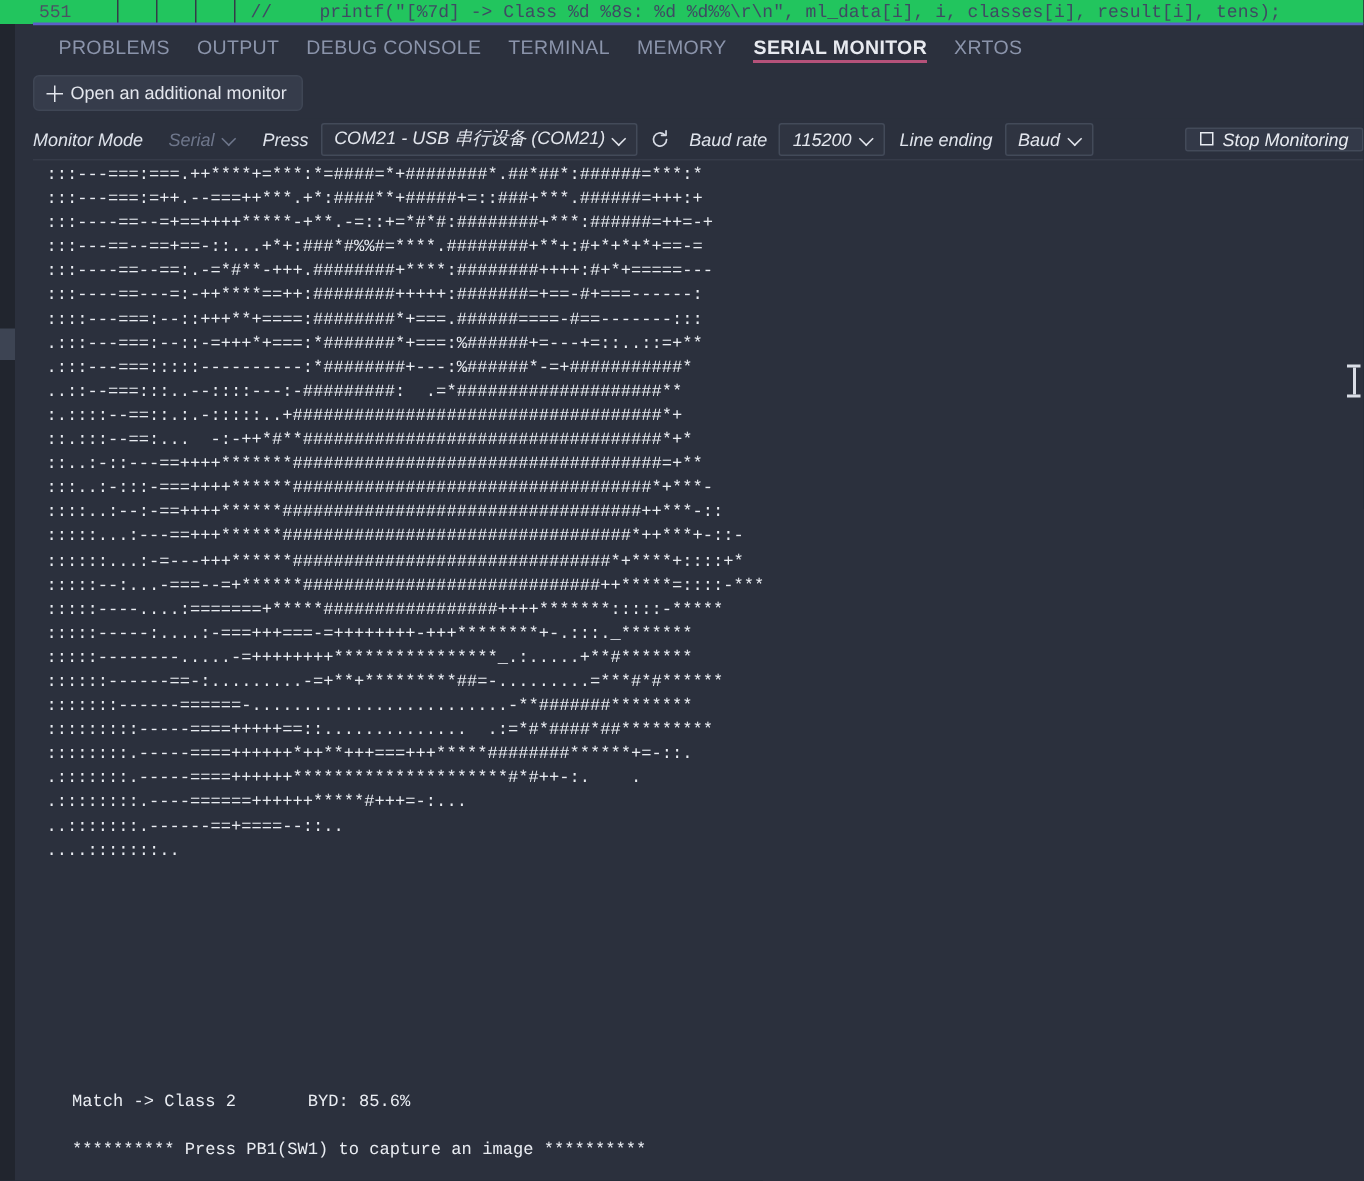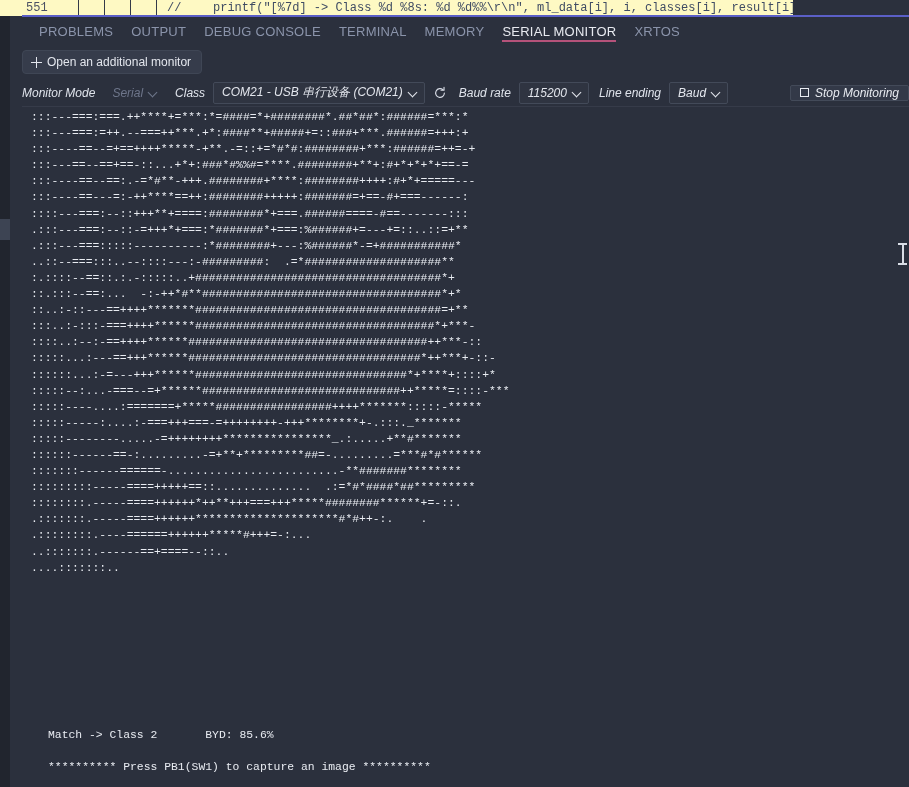--- a/index.html
+++ b/index.html
@@ -7,22 +7,22 @@
     width: 909px; height: 787px;
     background: #252b37;
     font-family: "Liberation Sans", sans-serif;
     overflow: hidden;
   }
 
   #app { position: relative; width: 909px; height: 787px; background: #2b303d; }
 
   
   .editor-strip {
-    position: absolute; top: 0; left: 0; width: 793px; height: 16px;
-    background: #fef9c3; overflow: hidden;
+    position: absolute; top: 0; left: 0; width: 909px; height: 16px;
+    background: #22c55e; overflow: hidden;
   }
   .editor-strip .gutter-num {
     position: absolute; left: 26px; top: 1px;
     font-family: "Liberation Mono", monospace; font-size: 12px;
     color: #4b5163; white-space: pre;
   }
   .editor-strip .ind { position: absolute; top: 0; width: 1px; height: 16px; background: #343a48; }
   .editor-strip .code {
     position: absolute; left: 167px; top: 1px;
     font-family: "Liberation Mono", monospace; font-size: 12px;
@@ -55,21 +55,21 @@
     padding-left: 8px;
   }
   .tab {
     position: relative;
     display: flex; align-items: center;
     padding: 0 9px;
     font-size: 13px; letter-spacing: 0.25px;
     color: #8b94ab; text-transform: uppercase;
     white-space: nowrap; cursor: pointer;
   }
-  .tab.active { color: #e8eaf0; font-weight: normal; }
+  .tab.active { color: #e8eaf0; font-weight: bold; }
   .tab.active::after {
     content: ""; position: absolute;
     left: 9px; right: 9px; bottom: 4px; height: 2px;
     background: #b5527a;
   }
 
   
   .addrow {
     position: absolute; top: 48px; left: 22px; width: 887px; height: 30px;
     background: #2b303d;
@@ -217,21 +217,21 @@
     </div>
   </div>
 
   <div class="toolbar">
     <span class="tb-label first">Monitor Mode</span>
     <div class="select disabled">
       <span>Serial</span>
       <span class="chev"></span>
     </div>
 
-    <span class="tb-label">Class</span>
+    <span class="tb-label">Press</span>
     <div class="select plain">
       <span>COM21 - USB 串行设备 (COM21)</span>
       <span class="chev"></span>
     </div>
     <svg class="refresh-ic" viewBox="0 0 16 16" fill="none">
       <path d="M13 8a5 5 0 1 1-1.6-3.67" stroke="currentColor" stroke-width="1.3" stroke-linecap="round"></path>
       <path d="M12.6 1.4v3.4H9.2" stroke="currentColor" stroke-width="1.3" stroke-linecap="round" stroke-linejoin="round"></path>
     </svg>
 
     <span class="tb-label">Baud rate</span>

